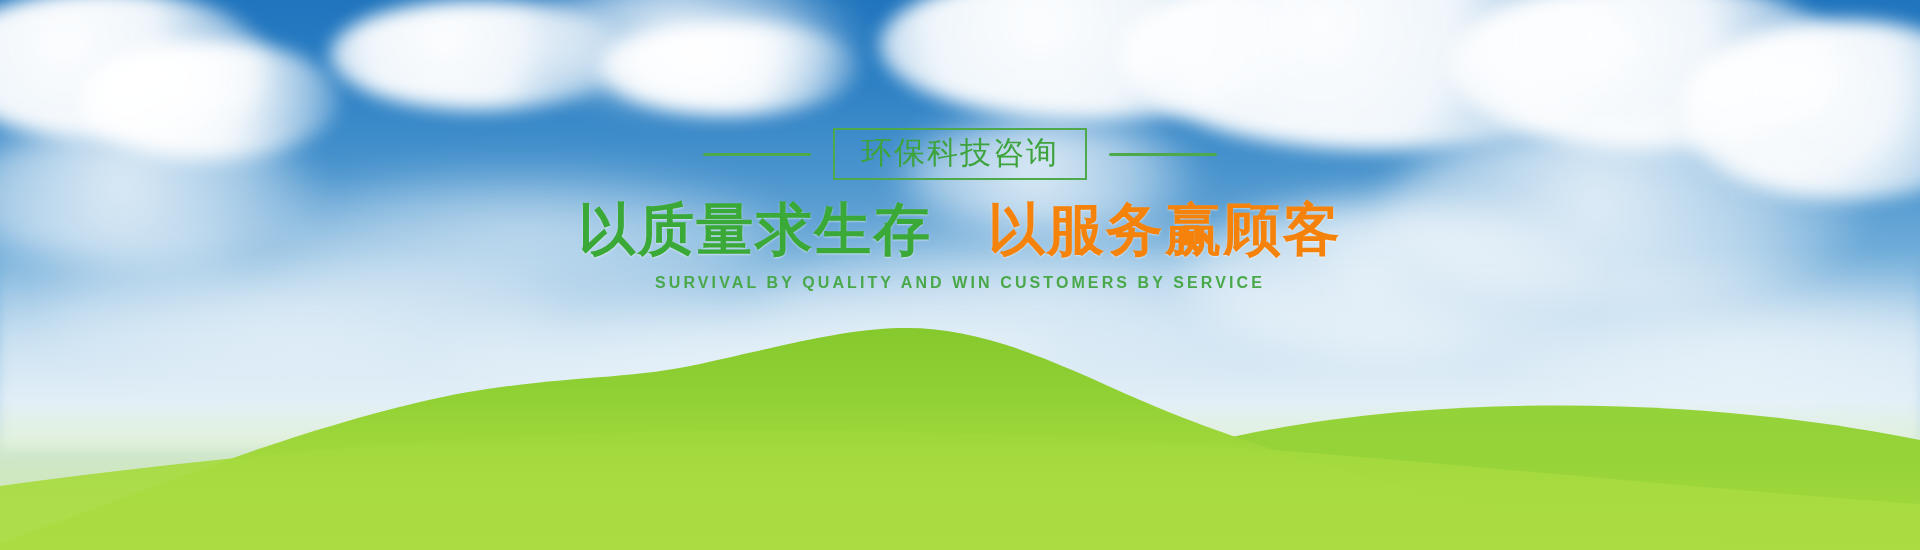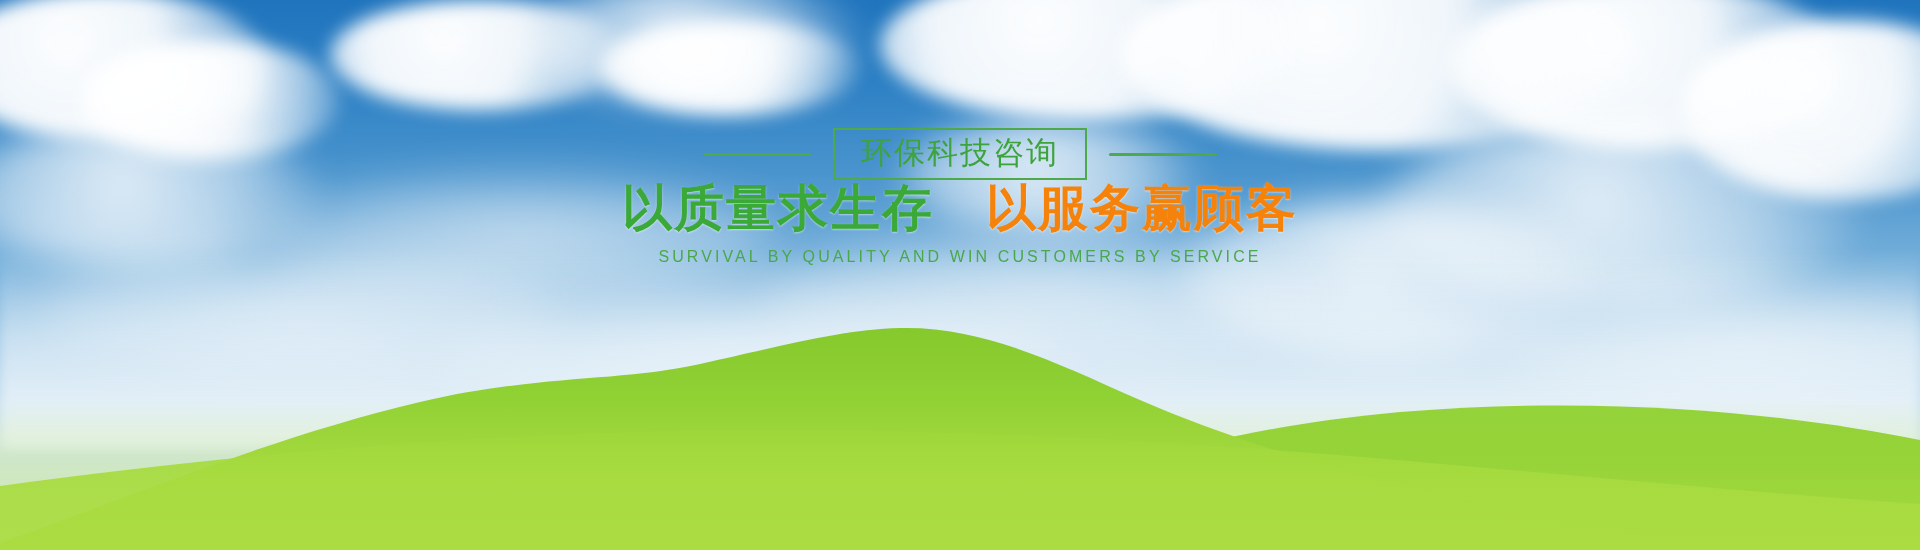--- a/index.html
+++ b/index.html
@@ -115,42 +115,43 @@
   .chip-text {
     font-size: 31px;
     letter-spacing: 2px;
     color: #3da33c;
     font-weight: 400;
     white-space: nowrap;
     margin-top: 18px;
   }
 
   .headline {
-    font-size: 50px;
+    margin-top: 18px;
+    font-size: 57px;
     font-weight: bold;
     letter-spacing: 2px;
     line-height: 1.12;
     white-space: nowrap;
   }
   .headline .green {
     color: #3aa938;
     text-shadow: 0 1px 2px rgba(255,255,255,0.5);
   }
   .headline .gap { display: inline-block; width: 20px; }
   .headline .orange {
     color: #f5820b;
     text-shadow: 0 1px 2px rgba(255,255,255,0.5);
   }
 
   .subtitle {
     margin-top: 12px;
     font-size: 16px;
     letter-spacing: 3.1px;
     color: #49a84a;
-    font-weight: normal;
+    font-weight: bold;
     white-space: nowrap;
   }
 </style>
 </head>
 <body>
 
 <div id="banner">
 
   <div class="sky"></div>
 

